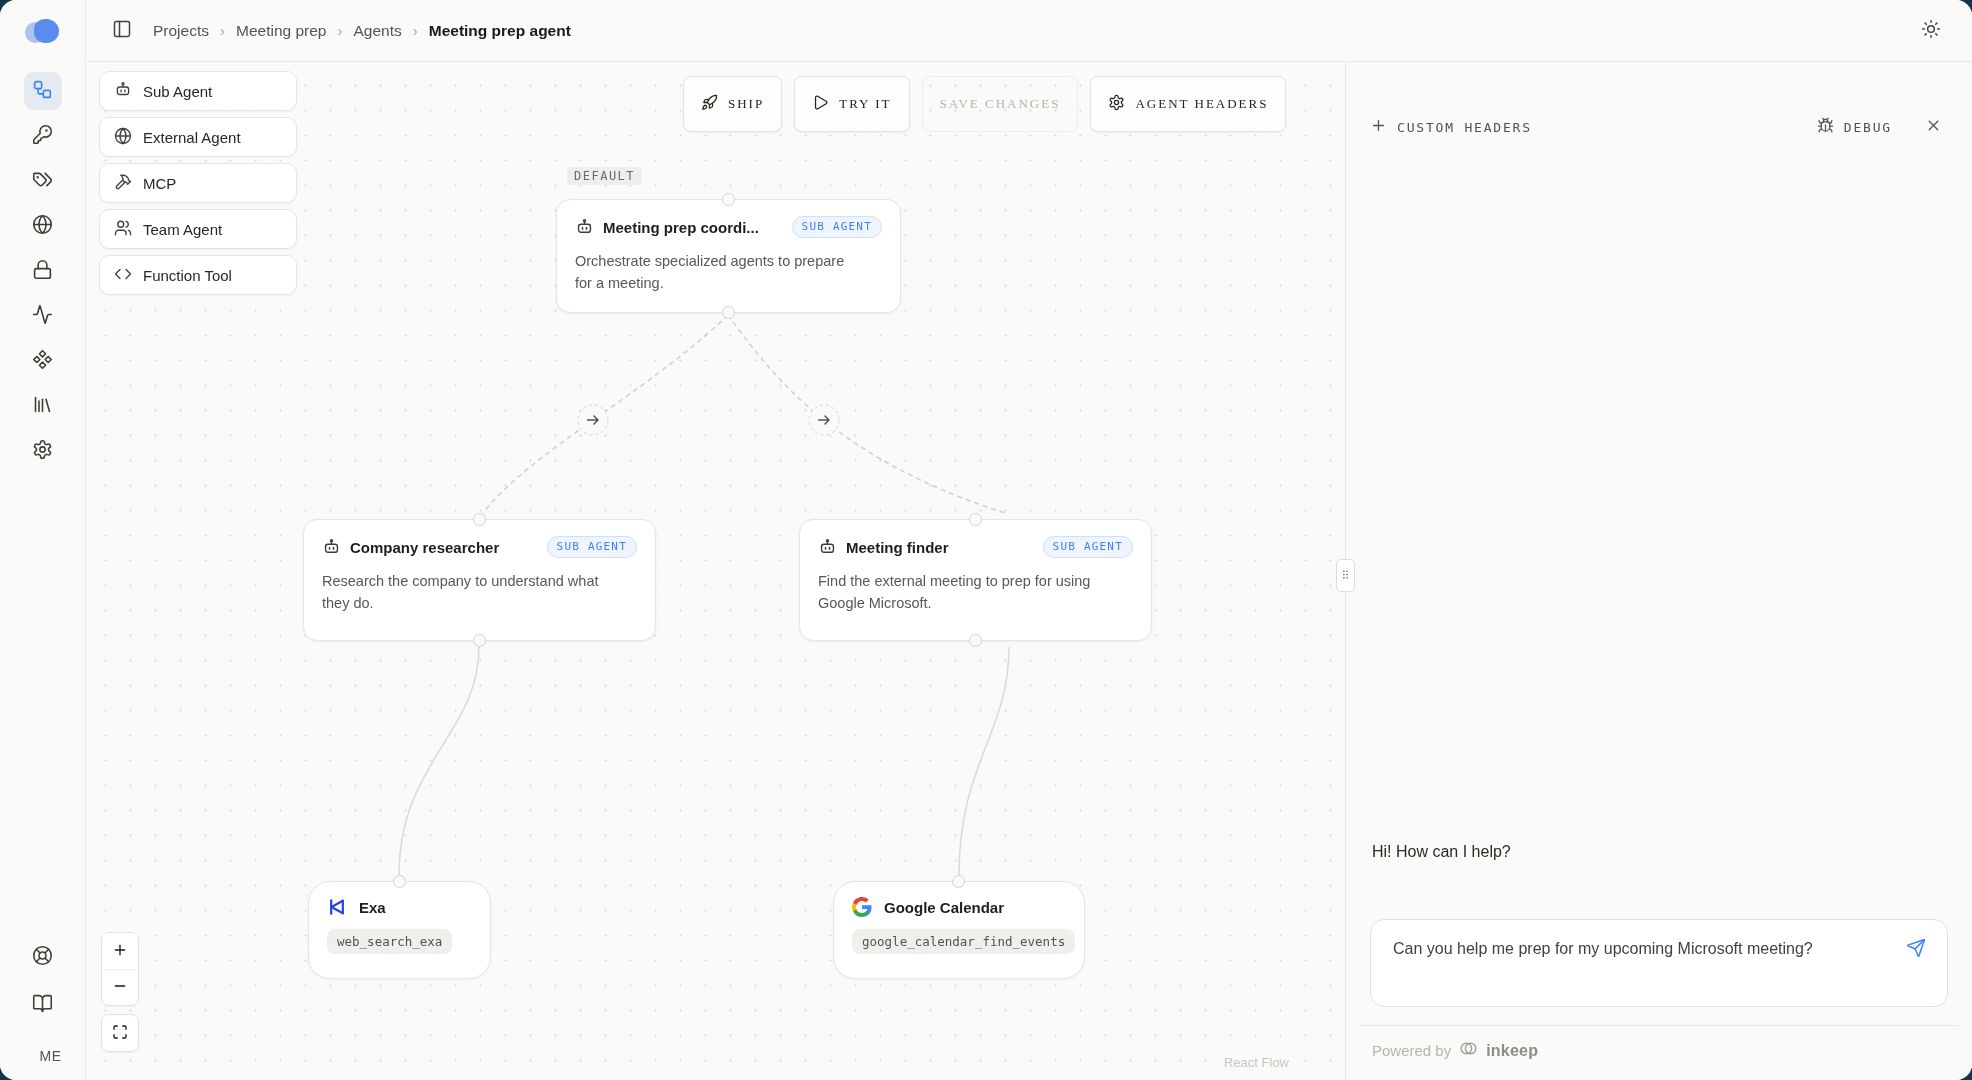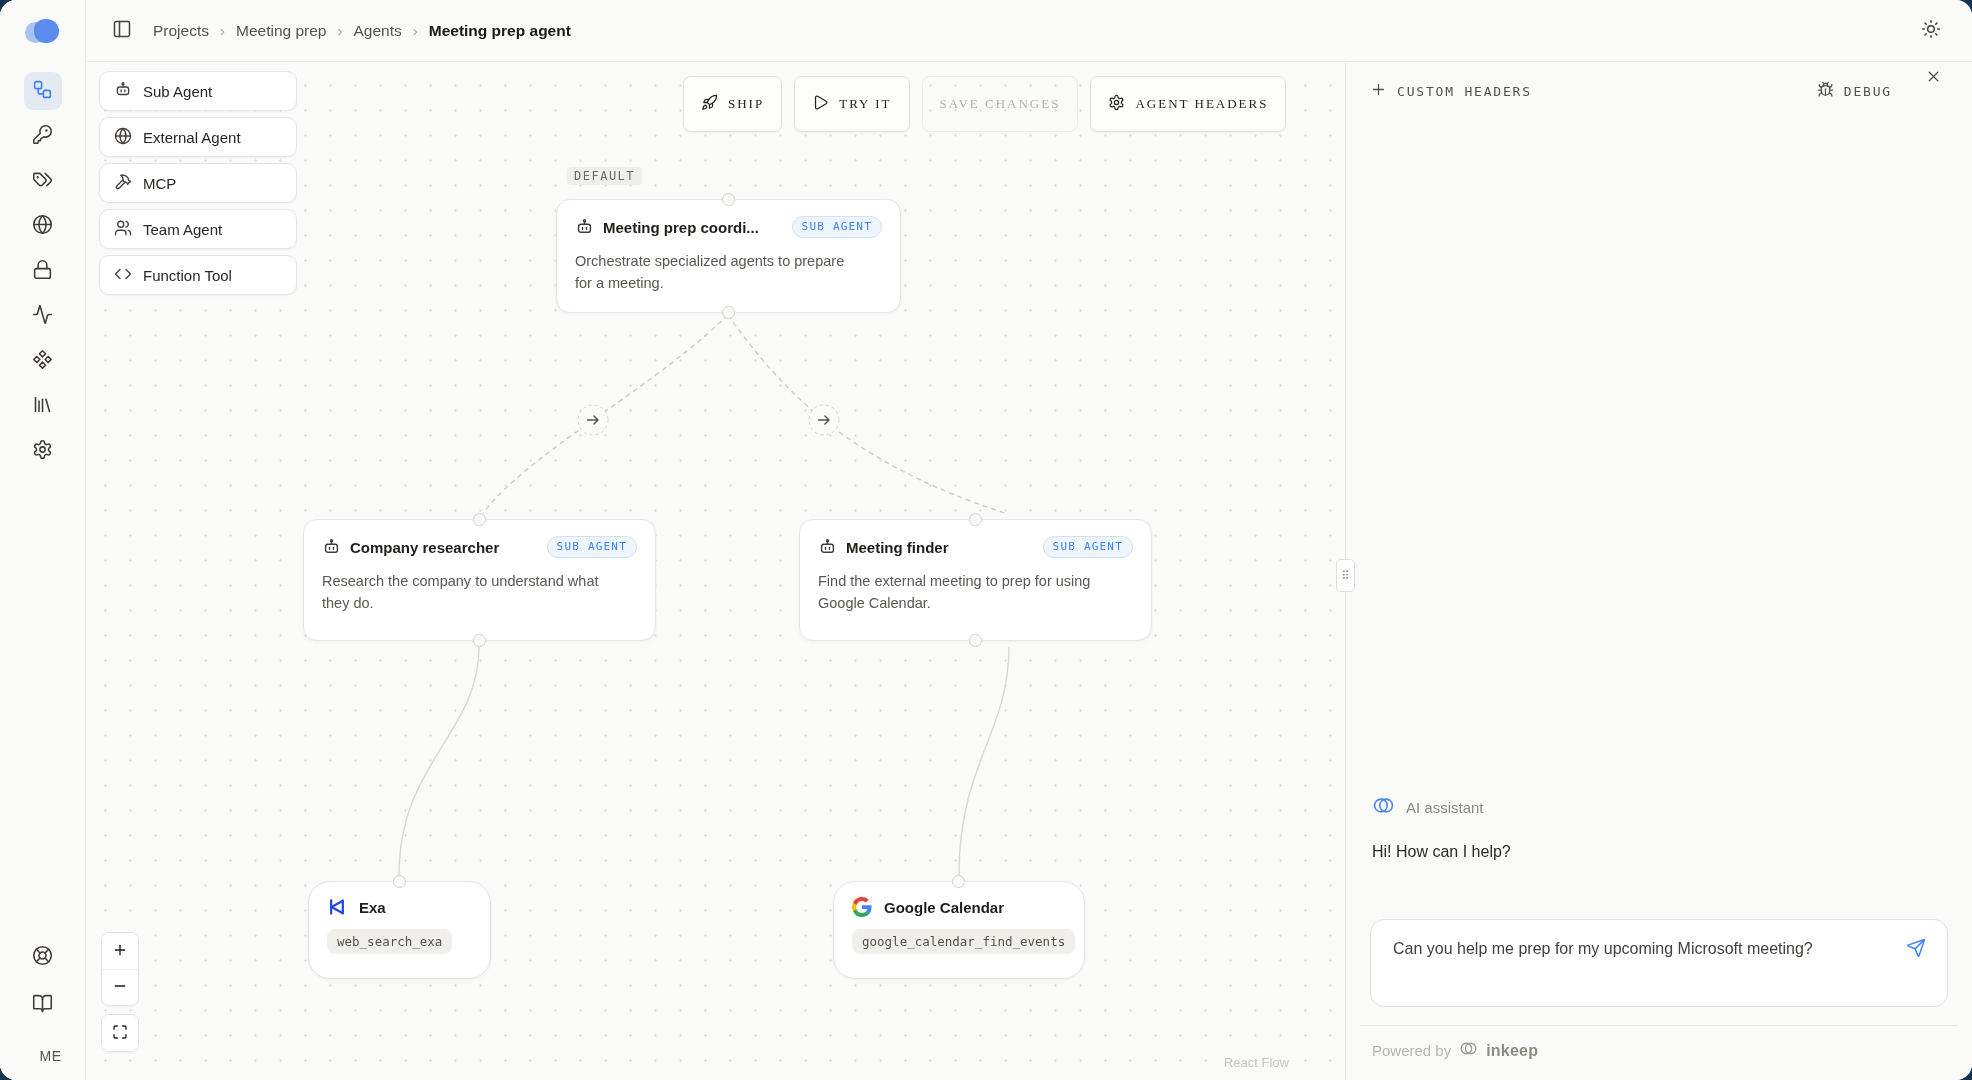--- a/index.html
+++ b/index.html
@@ -66,21 +66,21 @@
   .flow-controls { position:absolute; left:14px; bottom:28px; display:flex; flex-direction:column; gap:8px; }
   .fc-group { background:#fff; border:1px solid #e5e2df; border-radius:8px; overflow:hidden; box-shadow:0 1px 2px rgba(20,16,10,.04); }
   .fc-btn { width:36px; height:36px; display:grid; place-items:center; color:#1c1917; cursor:pointer; background:#fff; border:none; }
   .fc-btn + .fc-btn { border-top:1px solid #efedea; }
   .fc-btn svg { width:16px; height:16px; }
   .rf-attribution { position:absolute; right:56px; bottom:10px; font-size:13px; color:#c9c5c0; }
 
   
   .chat { width:627px; flex:none; position:relative; border-left:1px solid #e7e4e1; background:#fafaf9; display:flex; flex-direction:column; }
   .resize-grip { position:absolute; left:-10px; top:496px; width:19px; height:33px; background:#fff; border:1px solid #e0ddd9; border-radius:5px; display:grid; place-items:center; color:#6e6a64; cursor:col-resize; z-index:5; }
-  .chat-header { height:56px; display:flex; padding:0 24px; color:#55524d; }
+  .chat-header { height:56px; display:flex; align-items:center; padding:0 24px; color:#55524d;margin-top:36px; }
   .chat-header .hgroup { display:flex; align-items:center; gap:10px; cursor:pointer; }
   .chat-header .label { font-family:"DejaVu Sans Mono", monospace; font-size:13px; letter-spacing:1.8px; }
   .chat-header svg { width:17px; height:17px; }
   .chat-header .spacer { flex:1; }
   .chat-header .debug { margin-right:26px; }
   .chat-body { flex:1; display:flex; flex-direction:column; justify-content:flex-end; }
   .assist-row { display:flex; align-items:center; gap:11px; margin:0 26px; }
   .assist-row svg { width:23px; height:23px; color:#4b87f0; }
   .assist-label { font-size:15px; color:#8d8a85; }
   .greeting { margin:22px 26px 0; font-size:16px; color:#2d2a25; }
@@ -353,21 +353,21 @@
           <svg class="bot" viewBox="0 0 24 24" fill="none" stroke="currentColor" stroke-width="1.8" stroke-linecap="round" stroke-linejoin="round">
               <circle cx="12" cy="3.5" r="1.3"></circle>
               <path d="M12 5.2V8"></path>
               <rect x="4.5" y="8" width="15" height="10" rx="3"></rect>
               <path d="M9.5 12v2.3"></path>
               <path d="M14.5 12v2.3"></path>
             </svg>
           <span class="node-title">Meeting finder</span>
           <span class="badge mono">SUB AGENT</span>
         </div>
-        <div class="node-desc" style="max-width:290px;">Find the external meeting to prep for using Google Calendar.</div>
+        <div class="node-desc" style="max-width:290px;">Find the external meeting to prep for using Google Microsoft.</div>
         <span class="handle bottom"></span>
       </div>
 
       <div class="node tool-node" style="left:746px; top:818px; width:252px; height:98px;">
         <span class="handle top"></span>
         <div class="tool-head">
           <svg viewBox="0 0 24 24">
               <path fill="#4285F4" d="M23.49 12.27c0-.79-.07-1.54-.19-2.27H12v4.51h6.47a5.53 5.53 0 0 1-2.4 3.58v2.98h3.89c2.26-2.09 3.53-5.17 3.53-8.8z"></path>
               <path fill="#34A853" d="M12 24c3.24 0 5.95-1.08 7.93-2.91l-3.89-2.98c-1.08.72-2.45 1.16-4.04 1.16-3.13 0-5.78-2.11-6.73-4.96H1.29v3.09A11.99 11.99 0 0 0 12 24z"></path>
               <path fill="#FBBC05" d="M5.27 14.31a7.12 7.12 0 0 1 0-4.62V6.6H1.29a11.99 11.99 0 0 0 0 10.8l3.98-3.09z"></path>
@@ -459,27 +459,20 @@
         </div>
         <button class="icon-btn">
           <span><svg viewBox="0 0 24 24" width="18" height="18" fill="none" stroke="#55524d" stroke-width="1.8" stroke-linecap="round">
                 <path d="M18 6 6 18"></path>
                 <path d="m6 6 12 12"></path>
               </svg></span>
         </button>
       </div>
 
       <div class="chat-body">
-        <div class="assist-row">
-          <span><svg viewBox="0 0 24 24" width="23" height="23" fill="none" stroke="currentColor" stroke-width="1.7">
-                <circle cx="9.3" cy="12" r="6.6"></circle>
-                <circle cx="14.7" cy="12" r="6.6"></circle>
-              </svg></span>
-          <span class="assist-label">AI assistant</span>
-        </div>
         <div class="greeting">Hi! How can I help?</div>
 
         <div class="chat-input-card">
           <div class="chat-input-text" role="textbox">Can you help me prep for my upcoming Microsoft meeting?</div>
           <button class="send-btn">
             <span><svg viewBox="0 0 24 24" width="20" height="20" fill="none" stroke="currentColor" stroke-width="1.8" stroke-linecap="round" stroke-linejoin="round">
                   <path d="M14.536 21.686a.5.5 0 0 0 .937-.024l6.5-19a.496.496 0 0 0-.635-.635l-19 6.5a.5.5 0 0 0-.024.937l7.93 3.18a2 2 0 0 1 1.112 1.11z"></path>
                   <path d="m21.854 2.147-10.94 10.939"></path>
                 </svg></span>
           </button>

